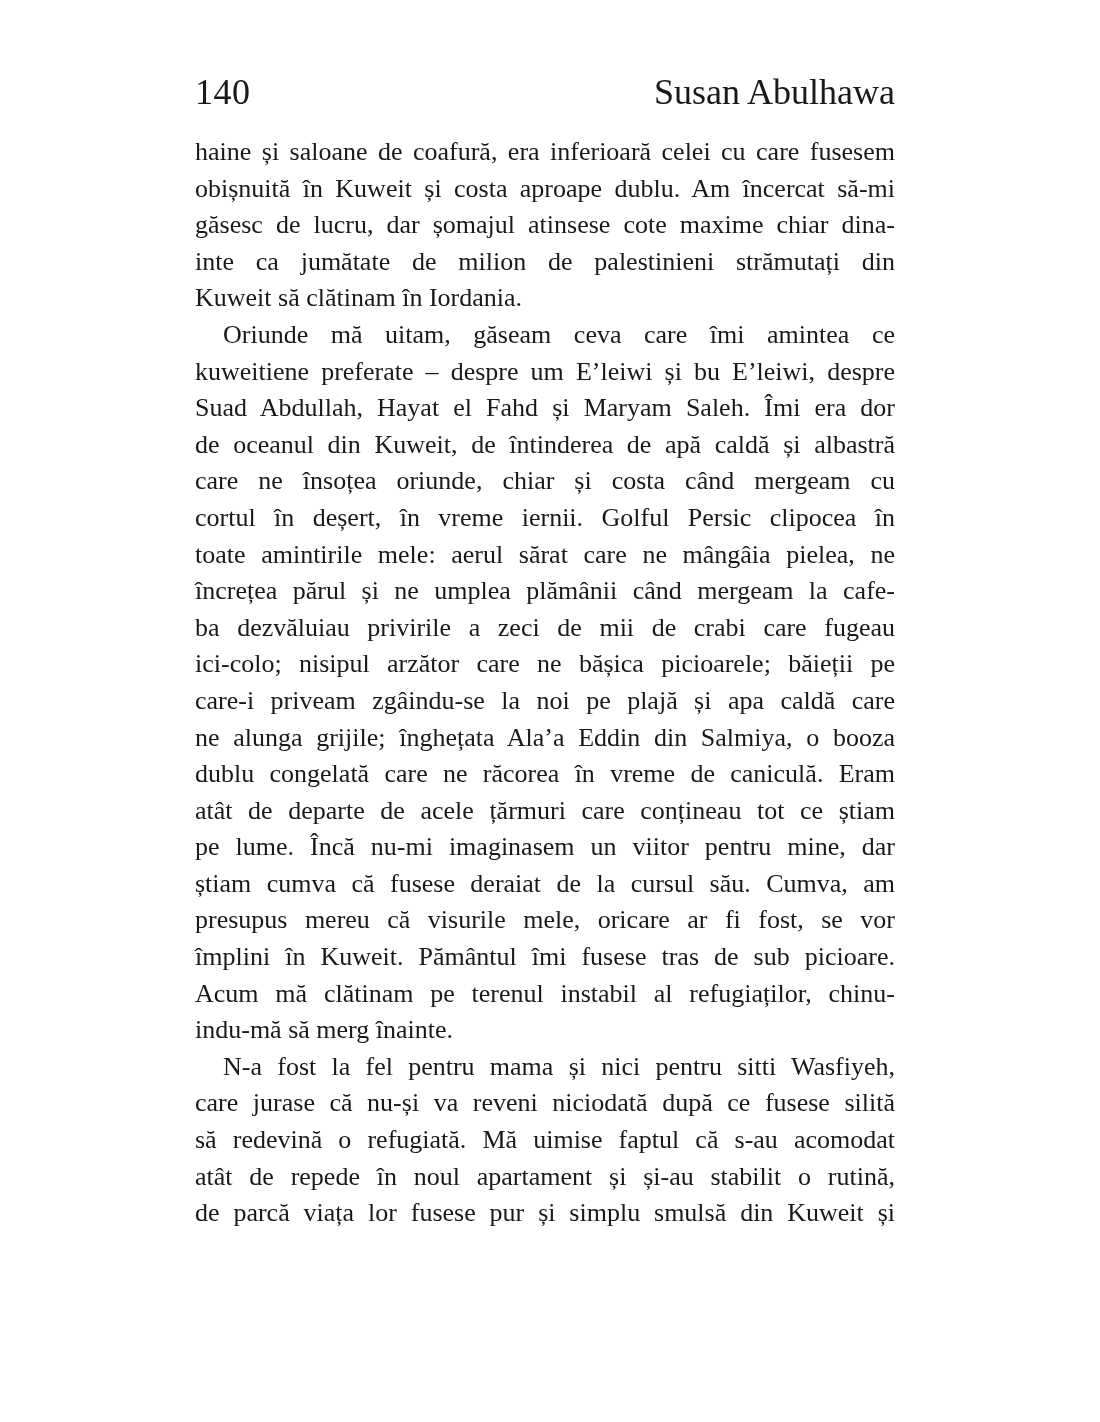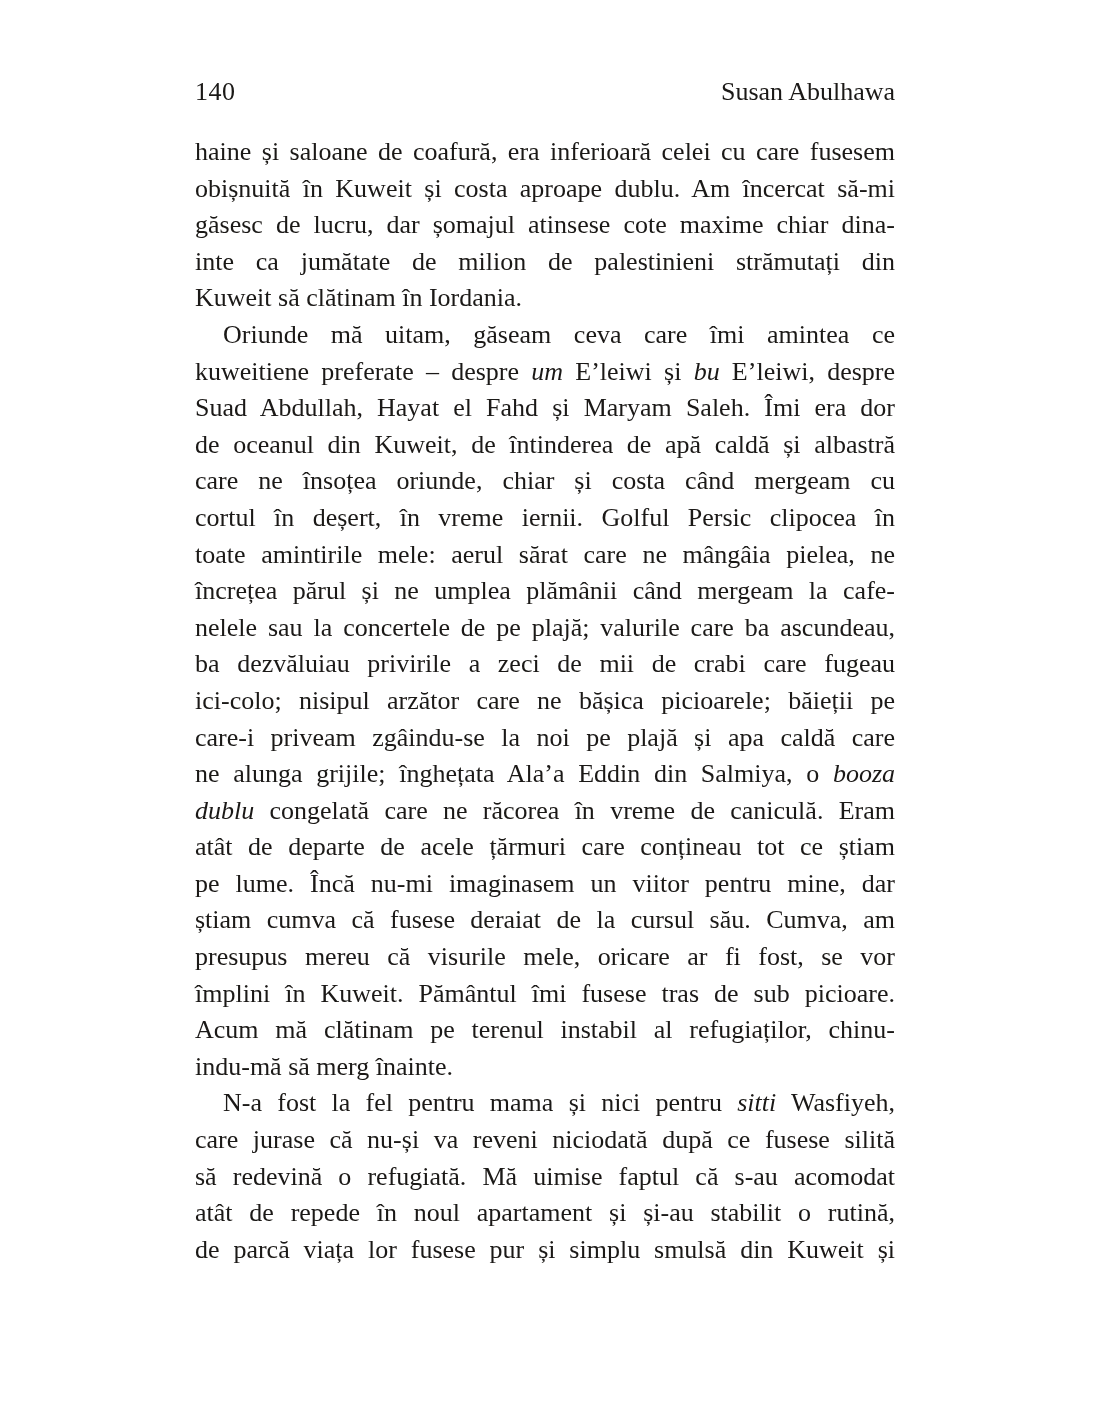--- a/index.html
+++ b/index.html
@@ -18,21 +18,21 @@
     color: #1b1917;
   }
   .running-header {
     position: absolute;
     left: 195px;
     width: 700px;
     top: 75px;
     display: flex;
     justify-content: space-between;
     align-items: flex-end;
-    font-size: 26px;
+    font-size: 36px;
     line-height: 34px;
   }
   .page-number {
     font-style: normal;
     letter-spacing: 0.5px;
   }
   .author {
   }
   .text-block {
     position: absolute;
@@ -48,21 +48,21 @@
     white-space: nowrap;
     height: 36.6px;
   }
   .text-line.endline {
     text-align: left;
     text-align-last: left;
   }
   .text-line.indent {
     padding-left: 28px;
   }
-  .italic { font-style: italic; }
+  .italic { }
 </style>
 </head>
 <body>
 
 <div class="page">
   <div class="running-header">
     <span class="page-number">140</span>
     <span class="author">Susan Abulhawa</span>
   </div>
   <div class="text-block">
@@ -72,21 +72,20 @@
       <div class="text-line"><span class="">inte ca jumătate de milion de palestinieni strămutați din</span></div>
       <div class="text-line endline"><span class="">Kuweit să clătinam în Iordania.</span></div>
       <div class="text-line indent"><span class="">Oriunde mă uitam, găseam ceva care îmi amintea ce</span></div>
       <div class="text-line"><span class="">kuweitiene preferate – despre </span><span class="italic">um</span><span class=""> E’leiwi și </span><span class="italic">bu</span><span class=""> E’leiwi, despre</span></div>
       <div class="text-line"><span class="">Suad Abdullah, Hayat el Fahd și Maryam Saleh. Îmi era dor</span></div>
       <div class="text-line"><span class="">de oceanul din Kuweit, de întinderea de apă caldă și albastră</span></div>
       <div class="text-line"><span class="">care ne însoțea oriunde, chiar și costa când mergeam cu</span></div>
       <div class="text-line"><span class="">cortul în deșert, în vreme iernii. Golful Persic clipocea în</span></div>
       <div class="text-line"><span class="">toate amintirile mele: aerul sărat care ne mângâia pielea, ne</span></div>
       <div class="text-line"><span class="">încrețea părul și ne umplea plămânii când mergeam la cafe-</span></div>
-      <div class="text-line"><span class="">nelele sau la concertele de pe plajă; valurile care ba ascundeau,</span></div>
       <div class="text-line"><span class="">ba dezvăluiau privirile a zeci de mii de crabi care fugeau</span></div>
       <div class="text-line"><span class="">ici-colo; nisipul arzător care ne bășica picioarele; băieții pe</span></div>
       <div class="text-line"><span class="">care-i priveam zgâindu-se la noi pe plajă și apa caldă care</span></div>
       <div class="text-line"><span class="">ne alunga grijile; înghețata Ala’a Eddin din Salmiya, o </span><span class="italic">booza</span></div>
       <div class="text-line"><span class="italic">dublu</span><span class=""> congelată care ne răcorea în vreme de caniculă. Eram</span></div>
       <div class="text-line"><span class="">atât de departe de acele țărmuri care conțineau tot ce știam</span></div>
       <div class="text-line"><span class="">pe lume. Încă nu-mi imaginasem un viitor pentru mine, dar</span></div>
       <div class="text-line"><span class="">știam cumva că fusese deraiat de la cursul său. Cumva, am</span></div>
       <div class="text-line"><span class="">presupus mereu că visurile mele, oricare ar fi fost, se vor</span></div>
       <div class="text-line"><span class="">împlini în Kuweit. Pământul îmi fusese tras de sub picioare.</span></div>

